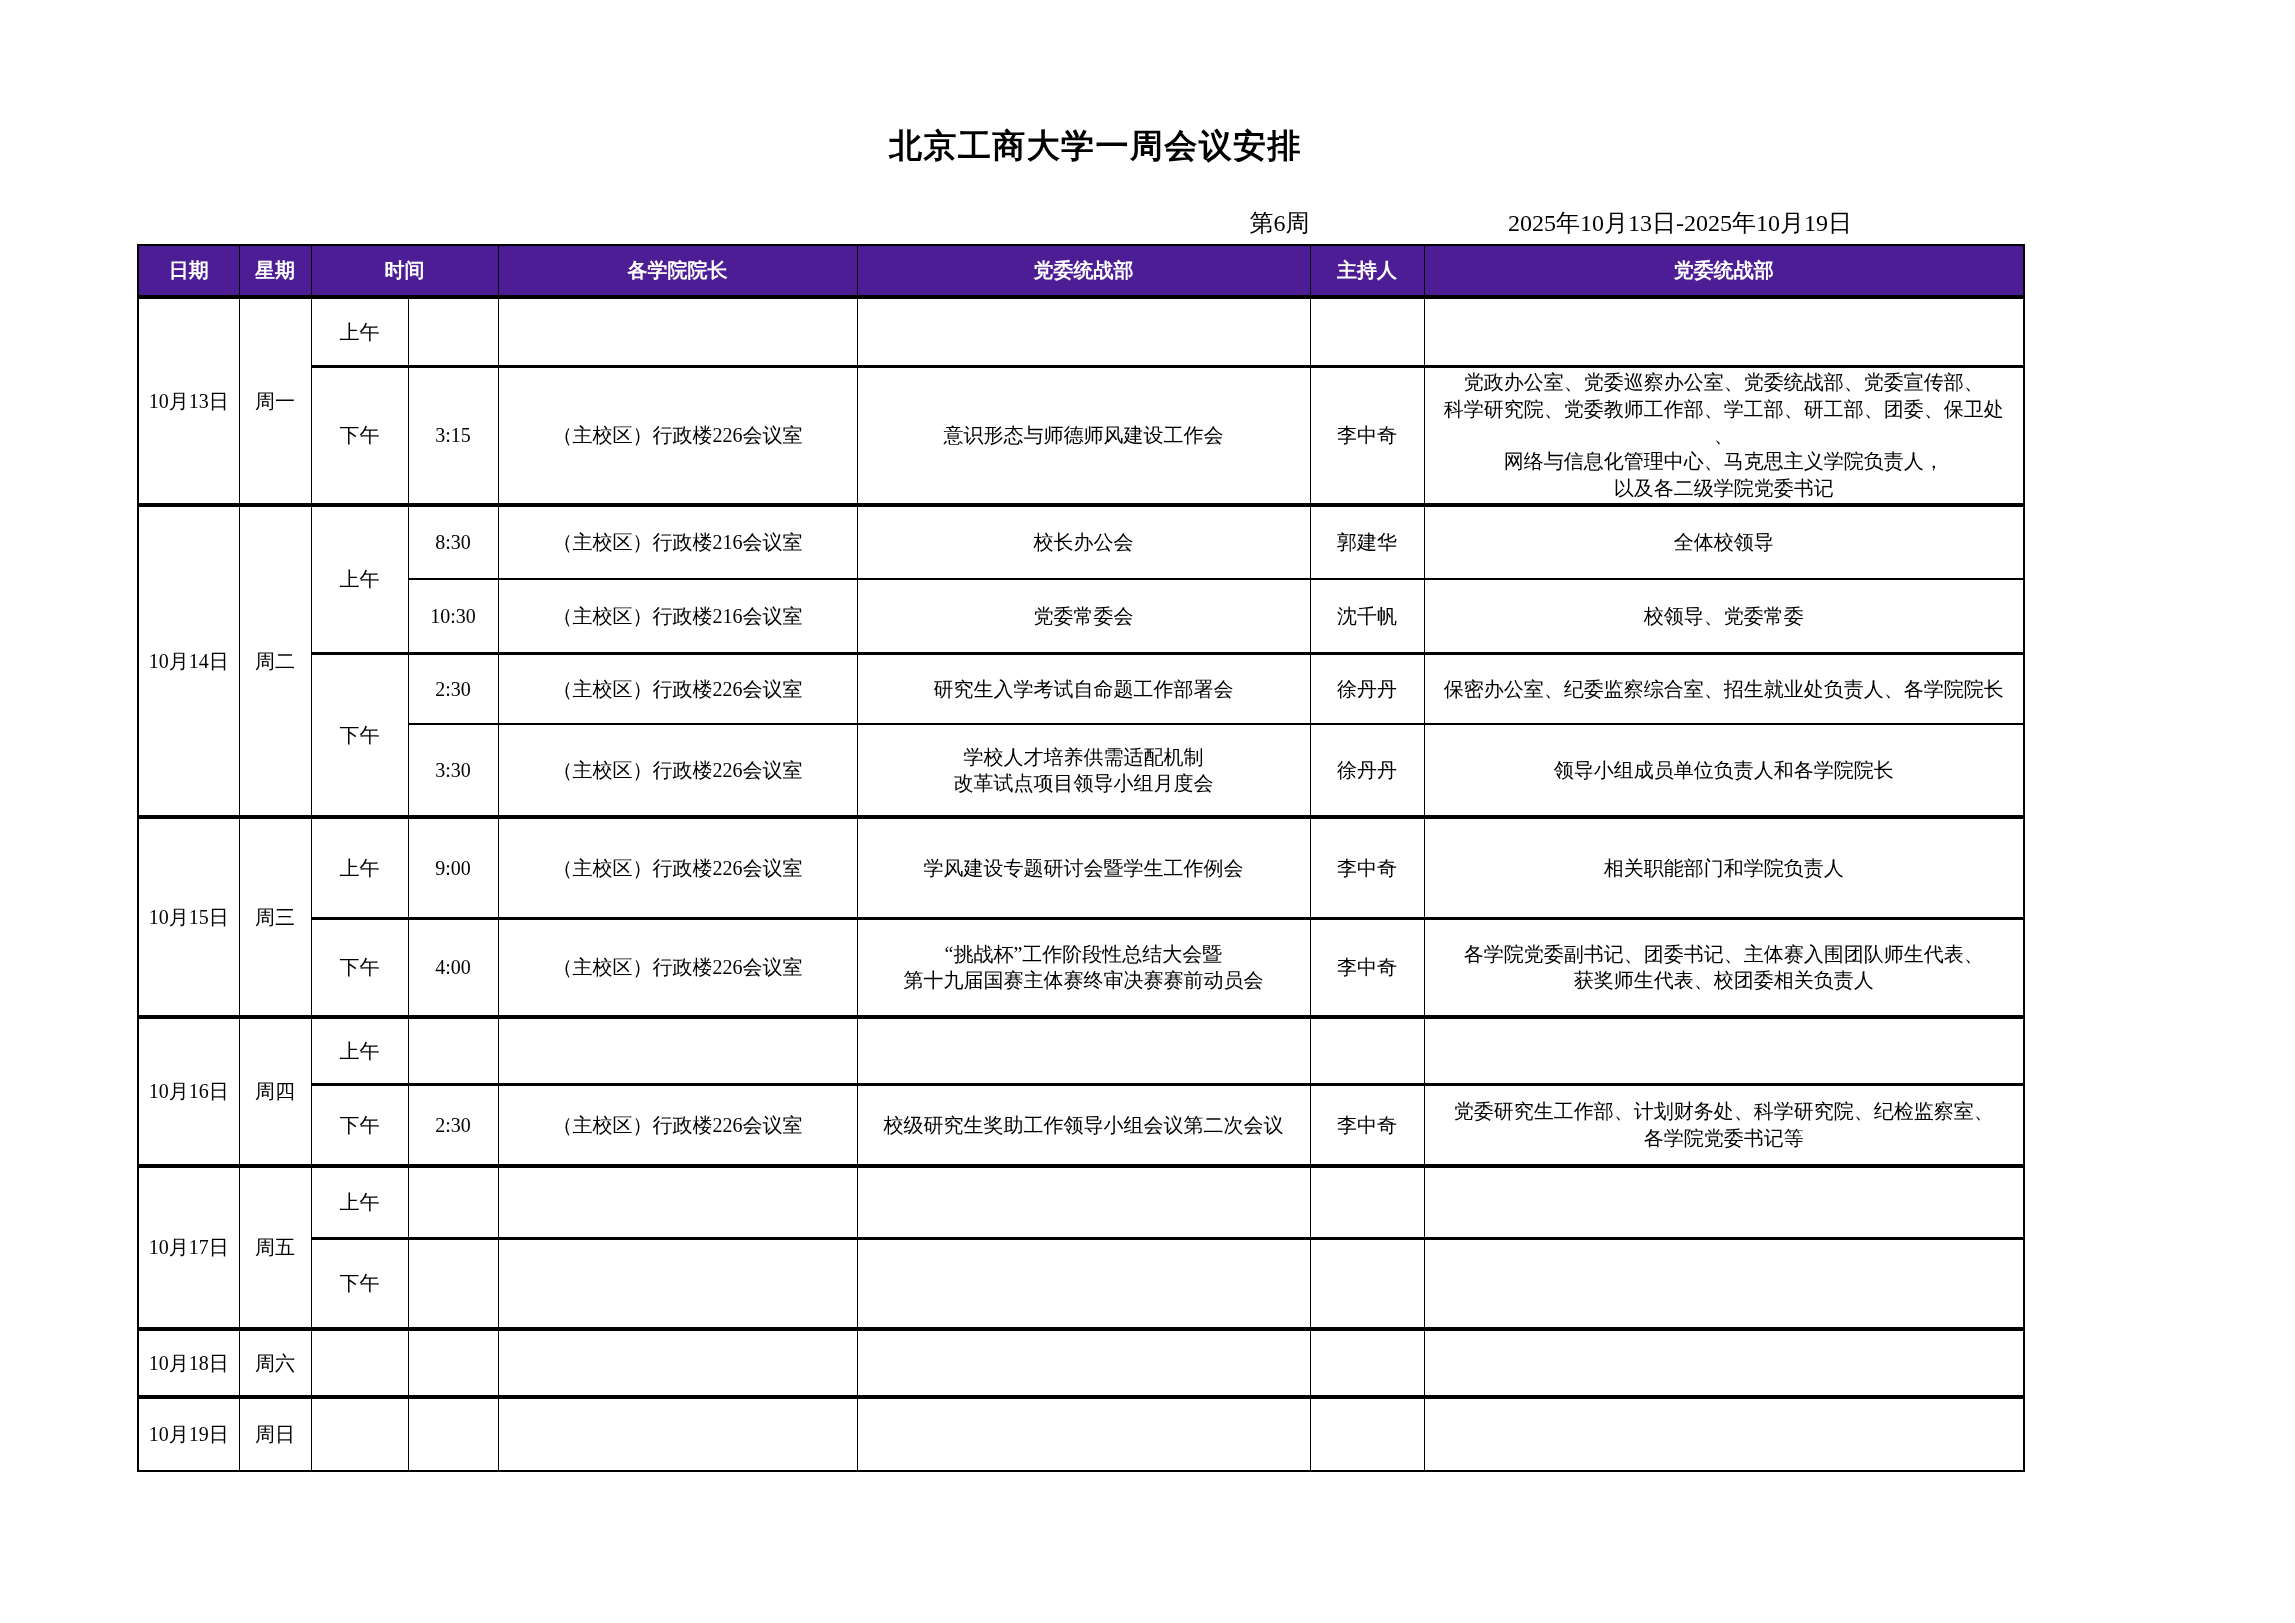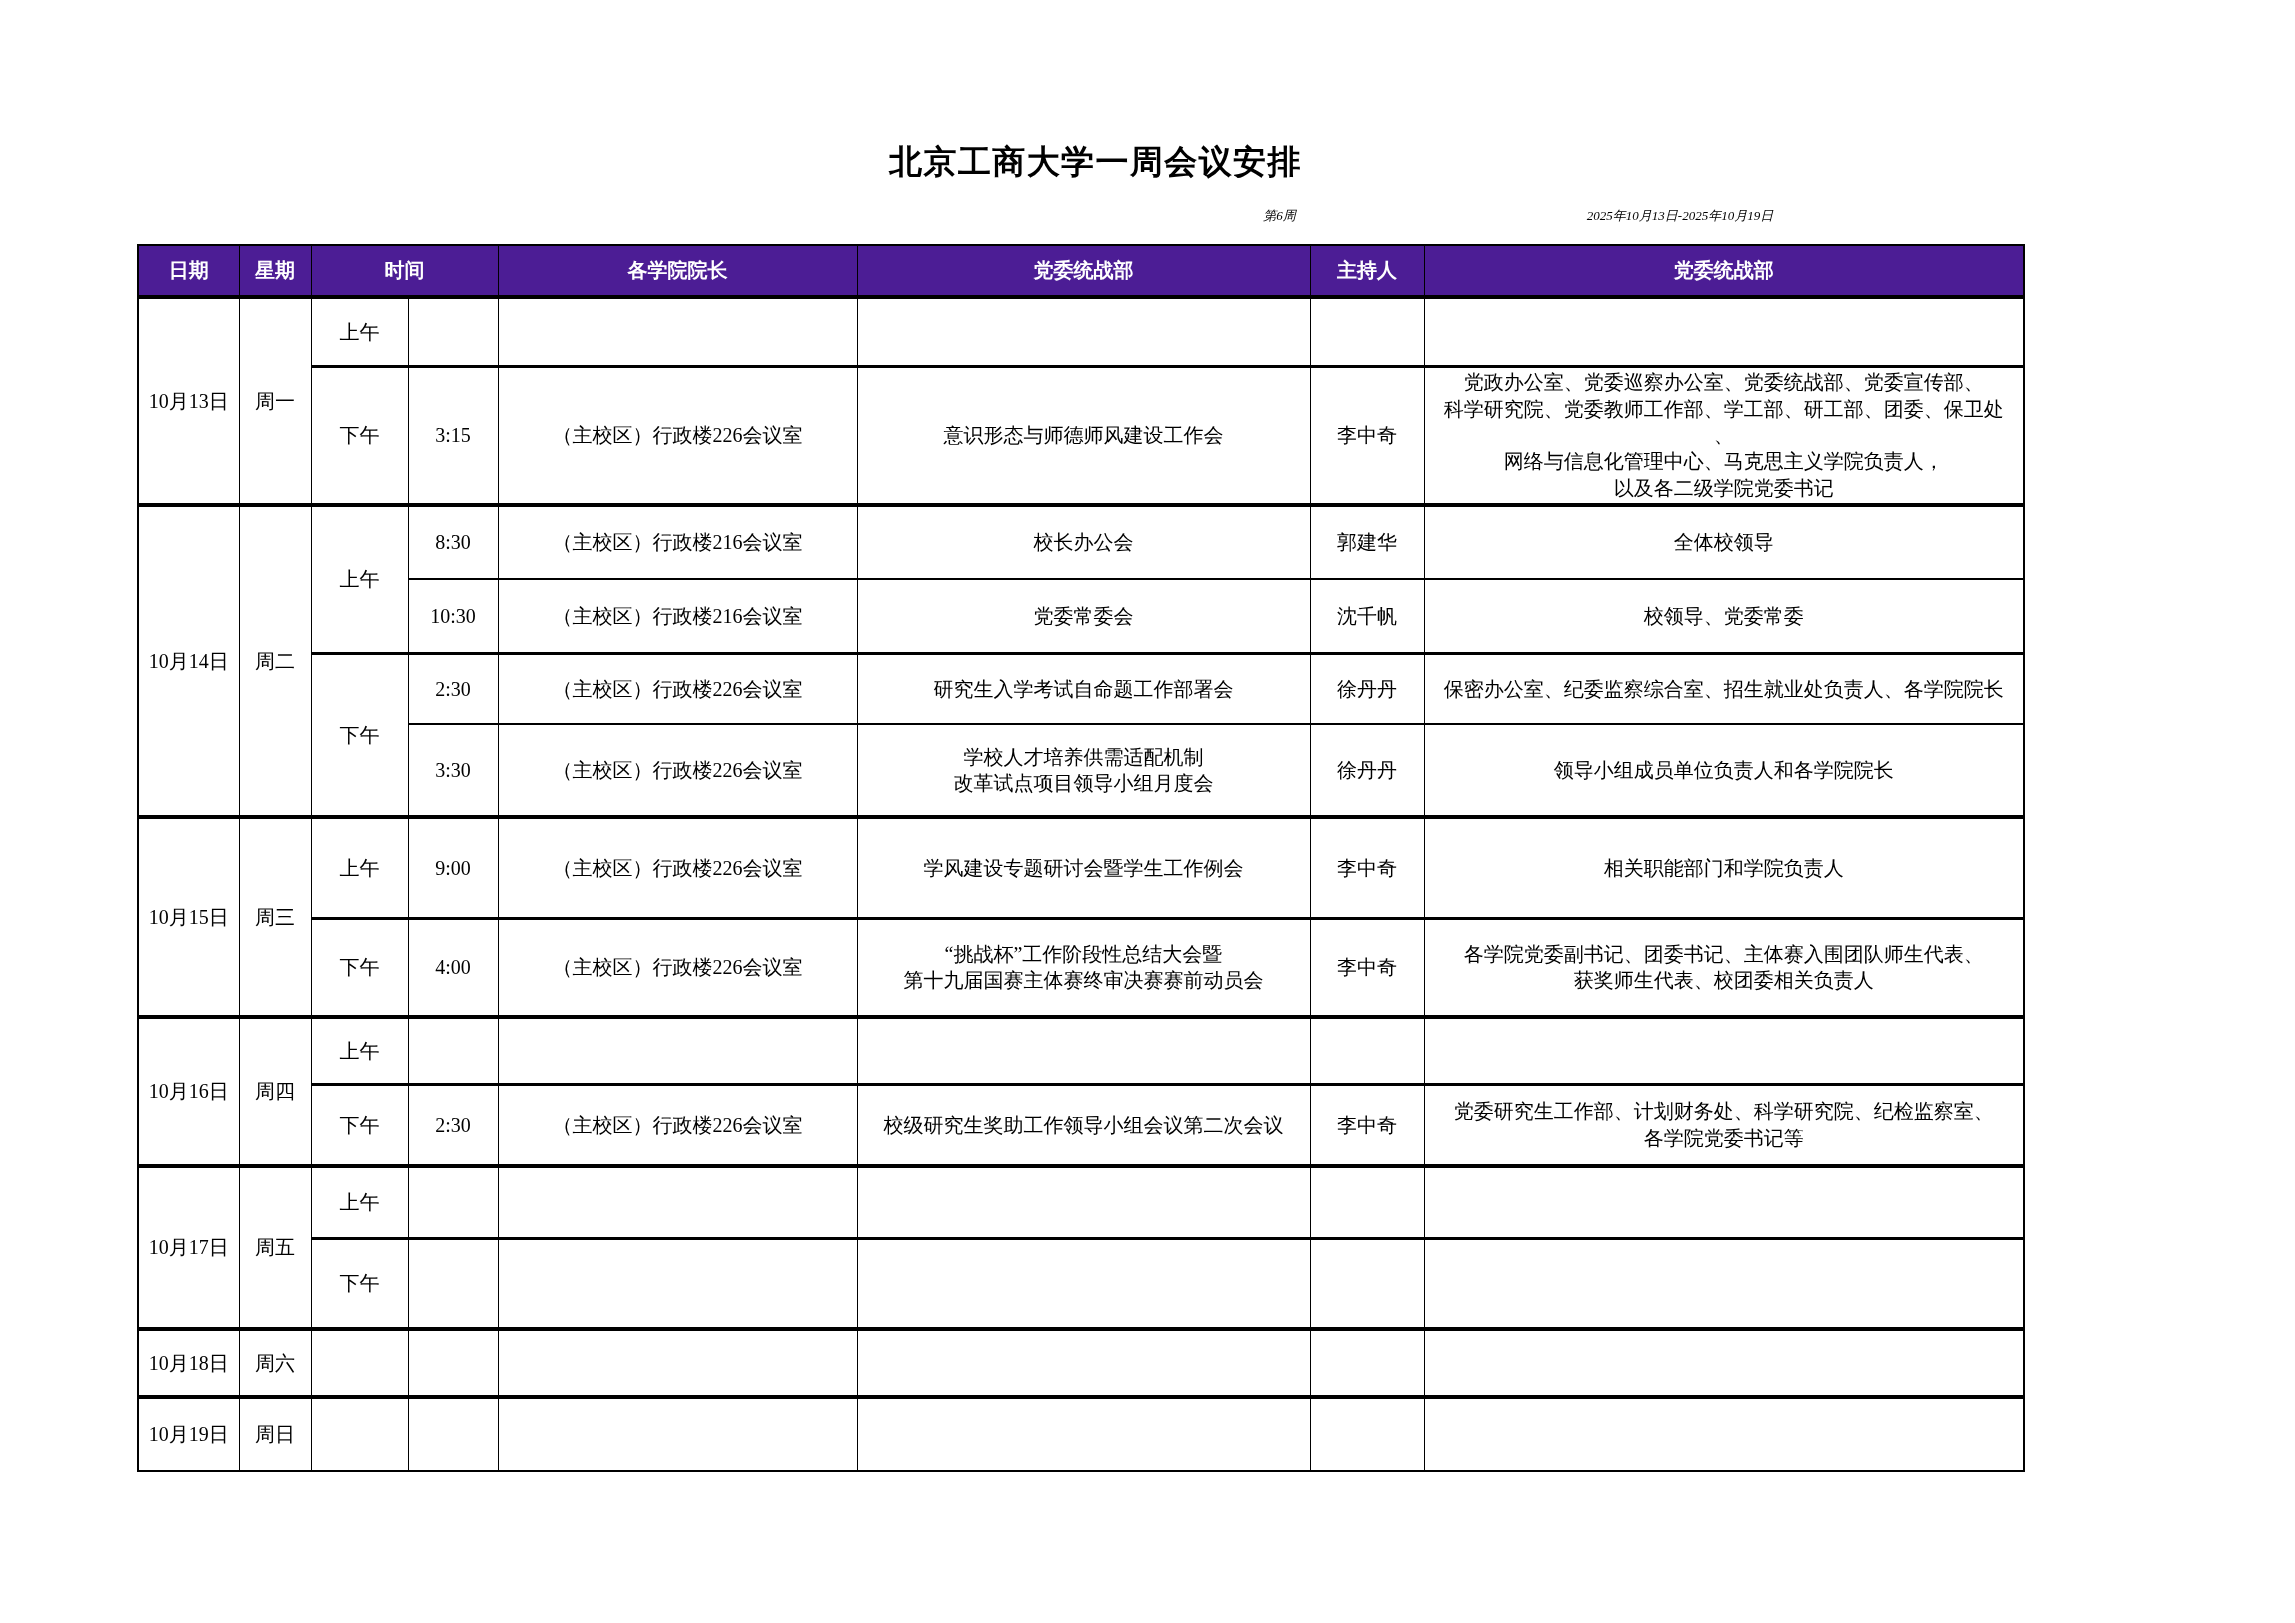--- a/index.html
+++ b/index.html
@@ -7,34 +7,33 @@
     position: relative;
     width: 2295px;
     height: 1623px;
     background: #ffffff;
     font-family: "Liberation Serif", "DejaVu Serif", serif;
     color: #000;
     overflow: hidden;
   }
   .title {
     position: absolute;
-    top: 140px;
+    top: 124px;
     left: 137px;
     width: 1917px;
     text-align: center;
     font-size: 33px;
     font-weight: bold;
     letter-spacing: 1.4px;
   }
   .subtitle {
     position: absolute;
     top: 207px;
-    font-size: 13px;
-    text-align: center;
-    font-style: italic;
+    font-size: 24px;
+    text-align: center;
   }
   .week   { left: 1200px; width: 159px; }
   .drange { left: 1445px; width: 470px; }
 
   table.schedule {
     position: absolute;
     left: 137px;
     top: 244px;
     width: 1887px;
     table-layout: fixed;

